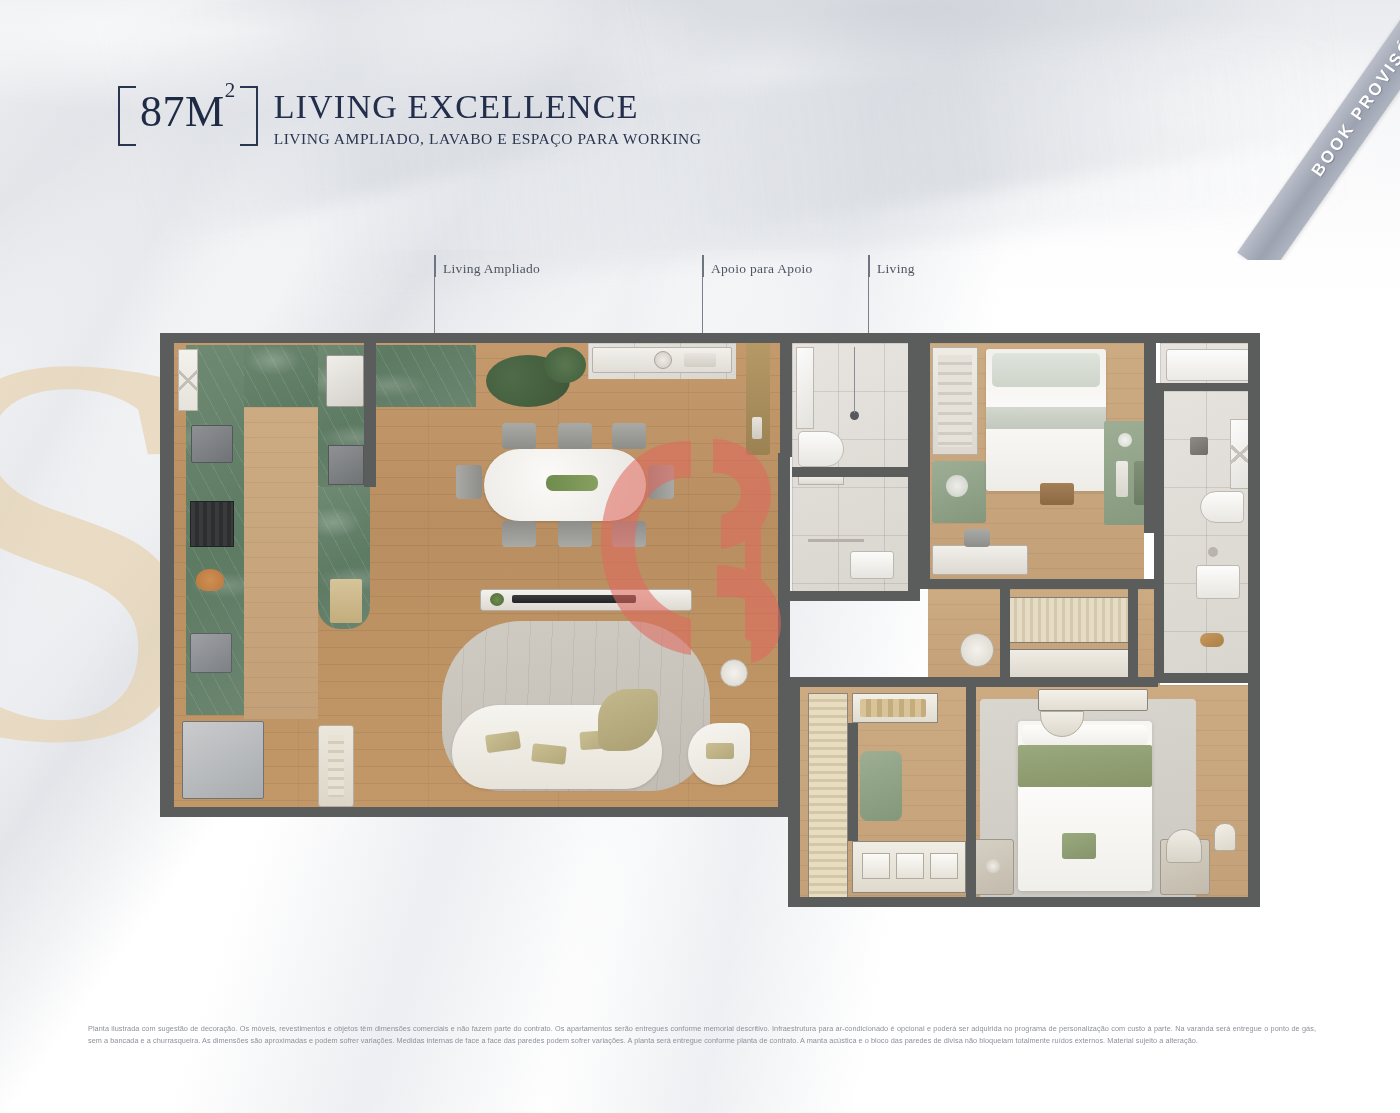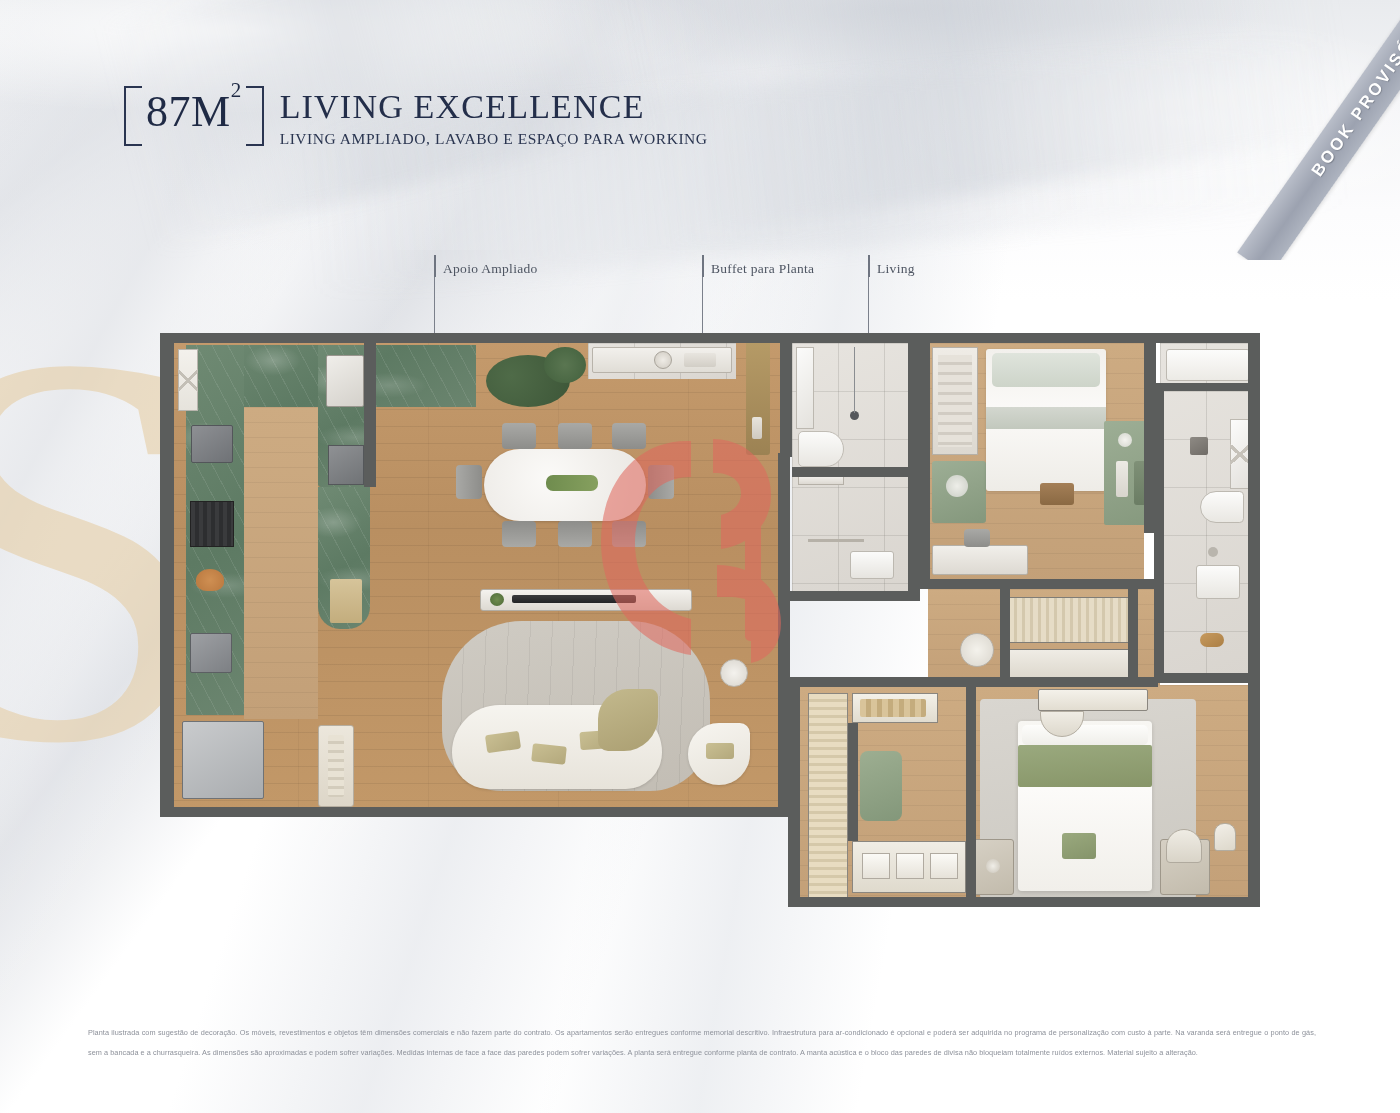--- a/index.html
+++ b/index.html
@@ -65,21 +65,21 @@
     display:flex; align-items:center; justify-content:center;
   }
   #ribbon span {
     font-family:"Liberation Sans", sans-serif;
     font-size:17px; letter-spacing:2.6px; font-weight:600;
     color:#ffffff; text-shadow:0 1px 1px rgba(80,85,95,.5);
     white-space:nowrap;
   }
 
   
-  #header { position:absolute; left:124px; top:86px; display:flex; align-items:flex-start; }
+  #header { position:absolute; left:118px; top:86px; display:flex; align-items:flex-start; }
   #area-badge {
     position:relative;
     padding:4px 22px 10px 22px;
     margin-right:16px;
   }
   #area-badge .bk { position:absolute; border:2px solid #2a3551; }
   #area-badge .bk-l { left:0; top:0; width:18px; height:60px; border-right:none; }
   #area-badge .bk-r { right:0; top:0; width:18px; height:60px; border-left:none; }
   #area-val {
     font-family:"Liberation Serif", serif;
@@ -157,21 +157,21 @@
 
   
   #plan-logo { position:absolute; left:435px; top:100px; width:210px; height:230px; opacity:.72; pointer-events:none; }
 
   
   #footer {
     position:absolute; left:88px; top:1023px; width:1228px;
   }
   #footer p {
     font-family:"Liberation Sans", sans-serif;
-    font-size:7.3px; line-height:20px; color:#8d919a;
+    font-size:7.3px; line-height:12px; color:#8d919a;
     text-align:justify; letter-spacing:.05px;
   }
 </style>
 </head>
 <body>
 
 <div id="page">
 
   <div id="silk-top"></div>
   <div id="silk-fold1"></div>
@@ -193,28 +193,28 @@
       <div id="area-val"><span>87M</span><sup>2</sup></div>
     </div>
     <div id="title-block">
       <div id="main-title">LIVING EXCELLENCE</div>
       <div id="sub-title">LIVING AMPLIADO, LAVABO E ESPAÇO PARA WORKING</div>
     </div>
   </div>
 
   <div class="callout" style="left:432px; top:255px;">
     <div class="cl-stem"></div>
-    <div class="cl-label">Apoio Ampliado</div>
+    <div class="cl-label">Living Ampliado</div>
     <div class="cl-line" style="height:245px;"></div>
     <div class="cl-dot" style="top:263px;"></div>
   </div>
 
   <div class="callout" style="left:700px; top:255px;">
     <div class="cl-stem"></div>
-    <div class="cl-label">Buffet para Planta</div>
+    <div class="cl-label">Apoio para Apoio</div>
     <div class="cl-line" style="height:100px;"></div>
     <div class="cl-dot" style="top:118px;"></div>
   </div>
 
   <div class="callout" style="left:866px; top:255px;">
     <div class="cl-stem"></div>
     <div class="cl-label">Living</div>
     <div class="cl-line" style="height:180px;"></div>
     <div class="cl-dot" style="top:198px;"></div>
   </div>

